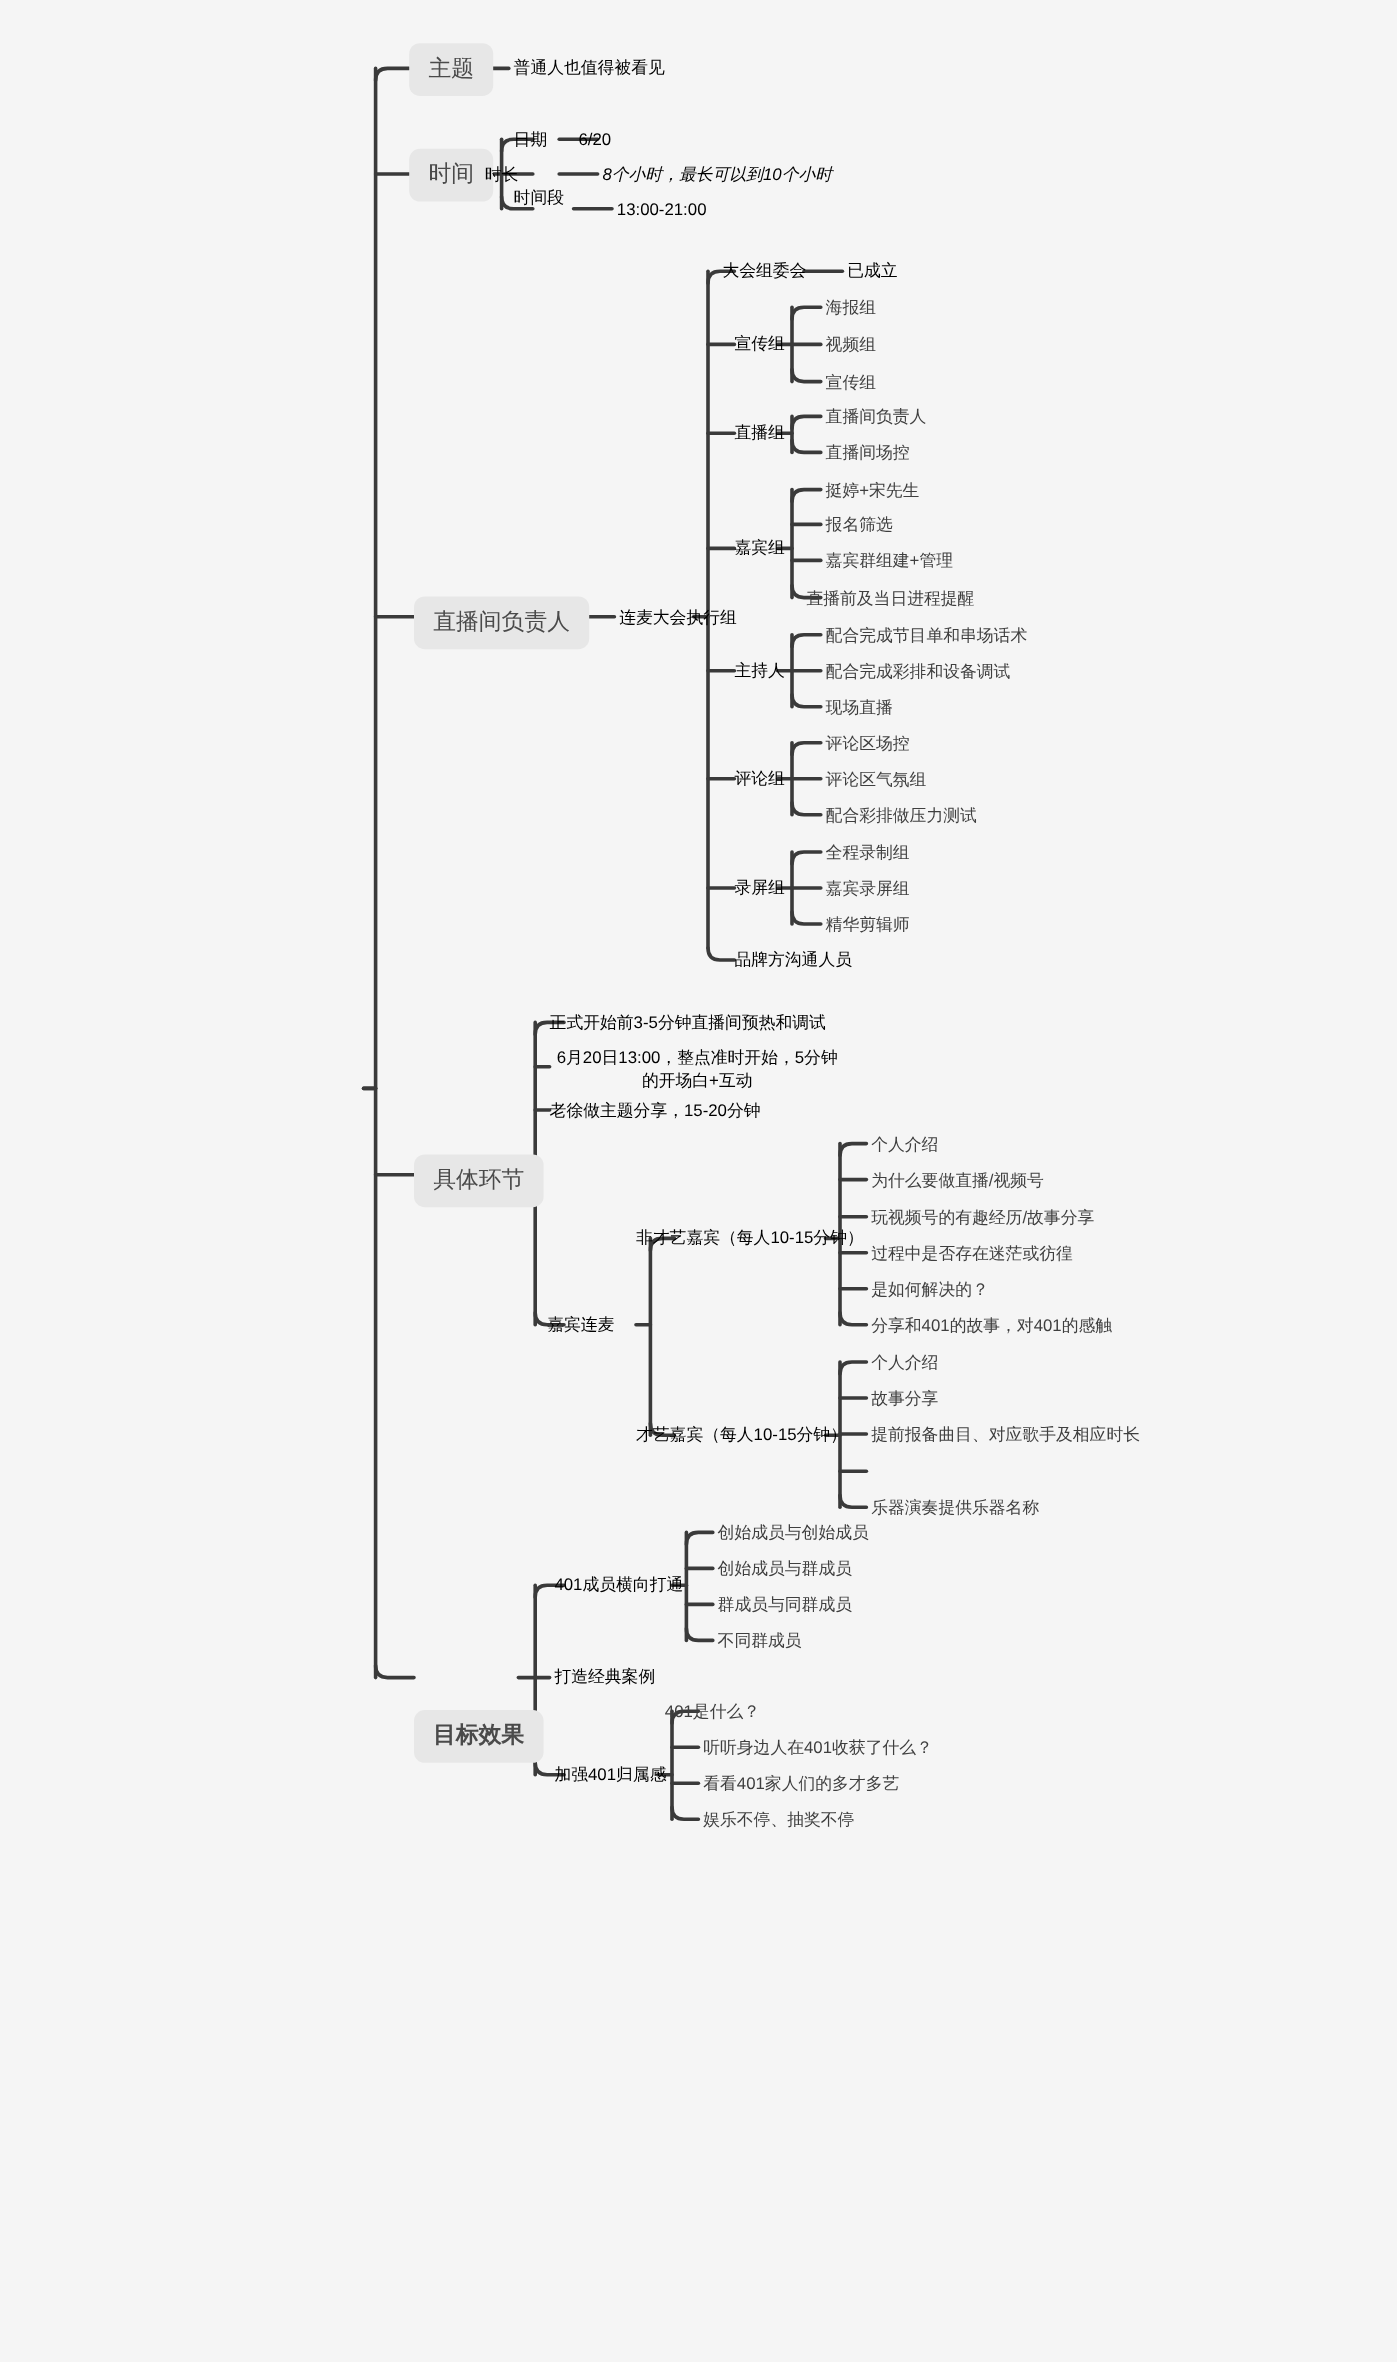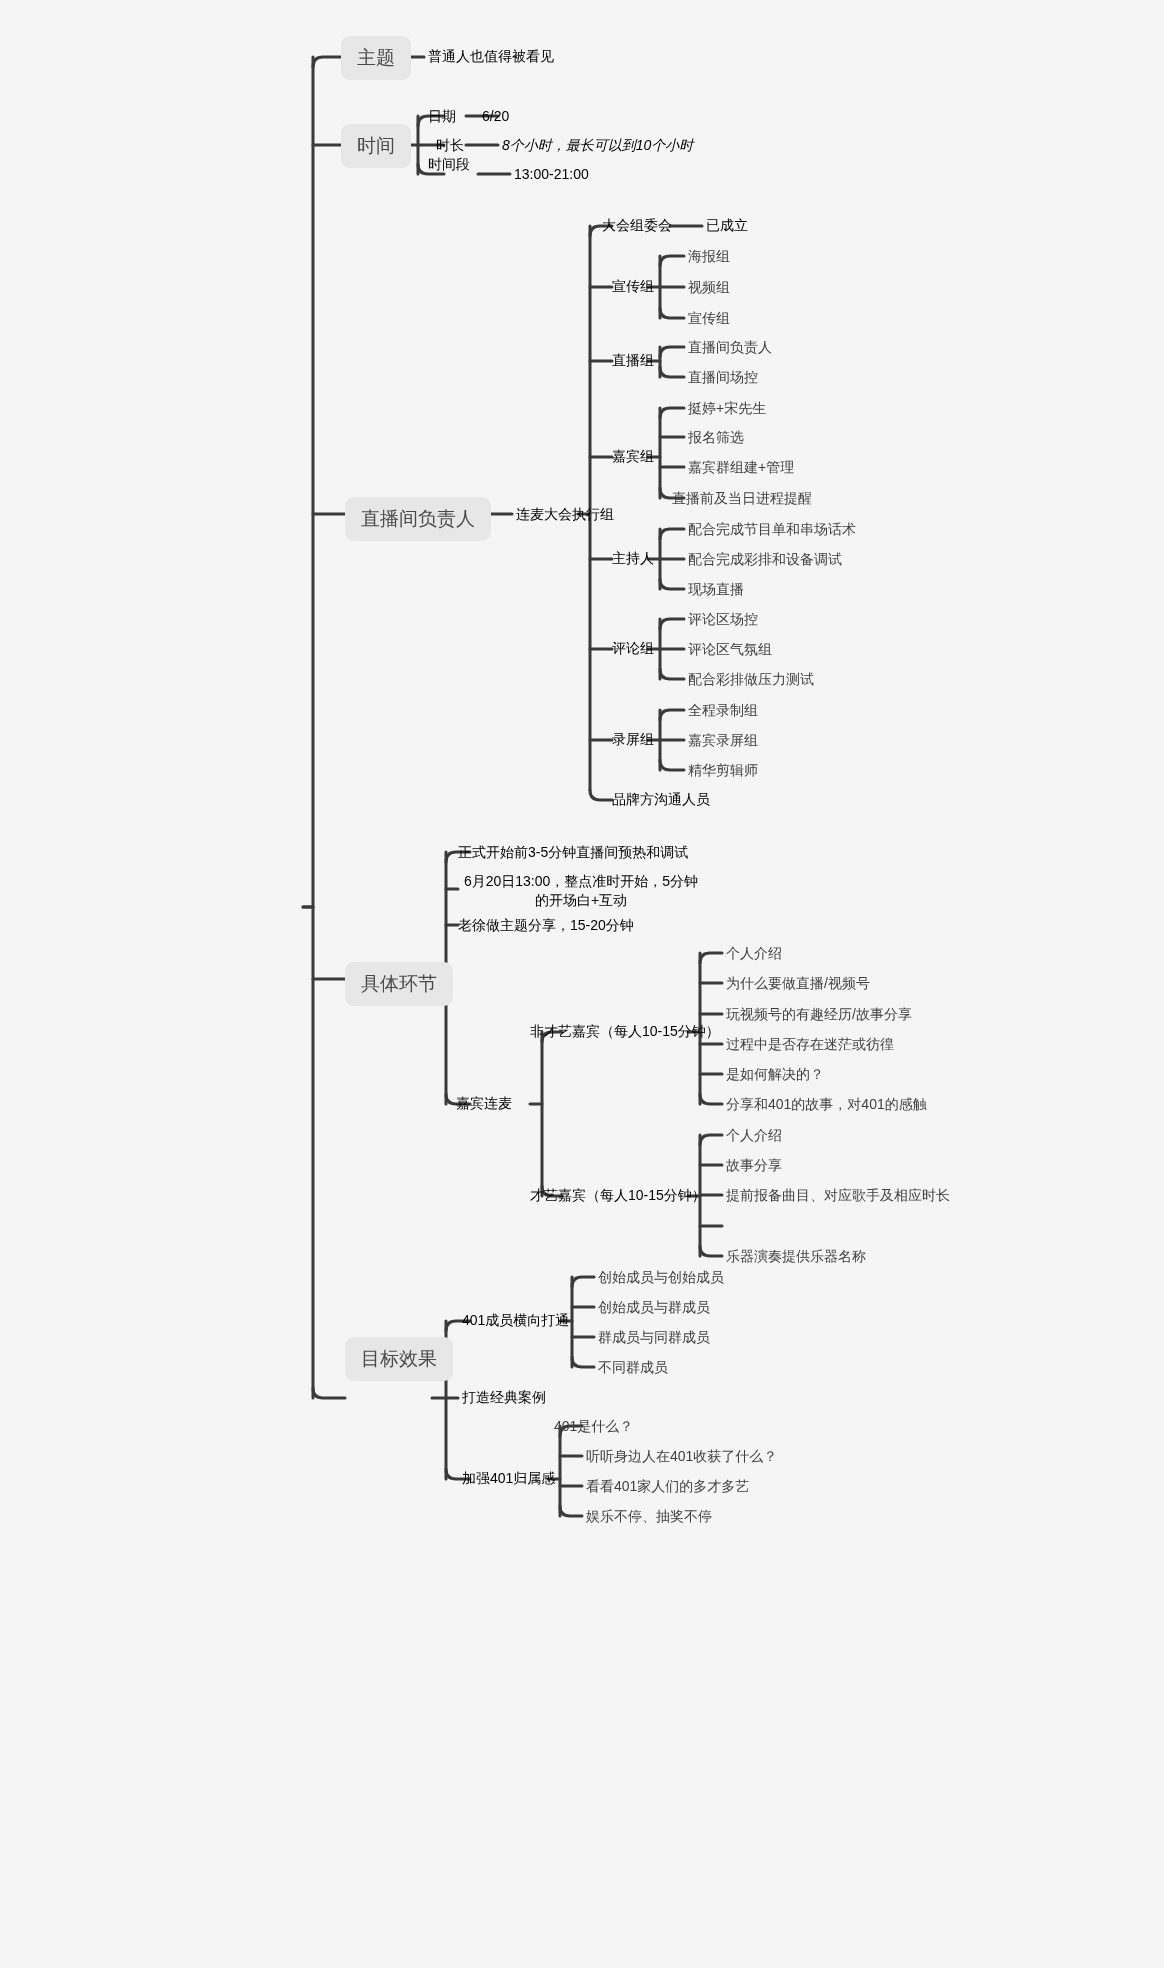--- a/index.html
+++ b/index.html
@@ -160,21 +160,21 @@
     <path d="M560,1506 Q560,1516 570,1516 L582,1516"></path>
   </svg>
 
 
   <div class="node lvl1" style="left:341px;top:36px;">主题</div>
   <div class="node lvl3" style="left:428px;top:47px;">普通人也值得被看见</div>
 
   <div class="node lvl1" style="left:341px;top:124px;">时间</div>
   <div class="node lvl3" style="left:428px;top:107px;">日期</div>
   <div class="node lvl3" style="left:482px;top:107px;">6/20</div>
-  <div class="node lvl3" style="left:436px;top:136px;">时长</div>
+  <div class="node lvl3" style="left:404px;top:136px;">时长</div>
   <div class="node lvl3" style="left:502px;top:136px;font-style:italic;">8个小时，最长可以到10个小时</div>
   <div class="node lvl3" style="left:428px;top:155px;">时间段</div>
   <div class="node lvl3" style="left:514px;top:165px;">13:00-21:00</div>
 
   <div class="node lvl1" style="left:345px;top:497px;">直播间负责人</div>
   <div class="node lvl3" style="left:516px;top:505px;">连麦大会执行组</div>
 
   <div class="node lvl3" style="left:602px;top:216px;">大会组委会</div>
   <div class="node lvl3" style="left:706px;top:216px;">已成立</div>
 
@@ -224,21 +224,21 @@
   <div class="node lvl4" style="left:726px;top:1035px;">过程中是否存在迷茫或彷徨</div>
   <div class="node lvl4" style="left:726px;top:1065px;">是如何解决的？</div>
   <div class="node lvl4" style="left:726px;top:1095px;">分享和401的故事，对401的感触</div>
 
   <div class="node lvl3" style="left:530px;top:1186px;">才艺嘉宾（每人10-15分钟）</div>
   <div class="node lvl4" style="left:726px;top:1126px;">个人介绍</div>
   <div class="node lvl4" style="left:726px;top:1156px;">故事分享</div>
   <div class="node lvl4" style="left:726px;top:1186px;">提前报备曲目、对应歌手及相应时长</div>
   <div class="node lvl4" style="left:726px;top:1247px;">乐器演奏提供乐器名称</div>
 
-  <div class="node lvl1" style="left:345px;top:1337px;">目标效果</div>
+  <div class="node lvl1" style="left:345px;top:1425px;font-weight:bold;">目标效果</div>
 
   <div class="node lvl3" style="left:462px;top:1311px;">401成员横向打通</div>
   <div class="node lvl4" style="left:598px;top:1268px;">创始成员与创始成员</div>
   <div class="node lvl4" style="left:598px;top:1298px;">创始成员与群成员</div>
   <div class="node lvl4" style="left:598px;top:1328px;">群成员与同群成员</div>
   <div class="node lvl4" style="left:598px;top:1358px;">不同群成员</div>
 
   <div class="node lvl3" style="left:462px;top:1388px;">打造经典案例</div>
 
   <div class="node lvl3" style="left:462px;top:1469px;">加强401归属感</div>

